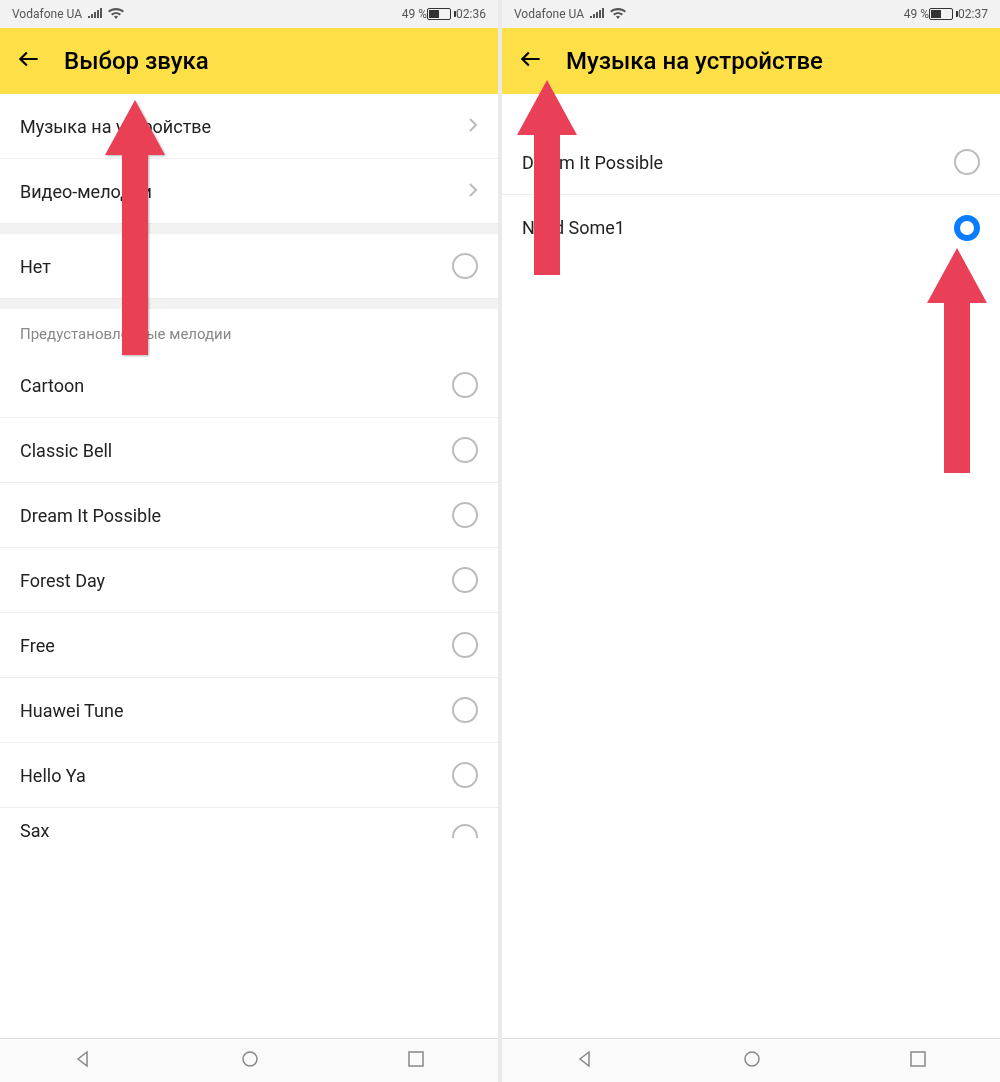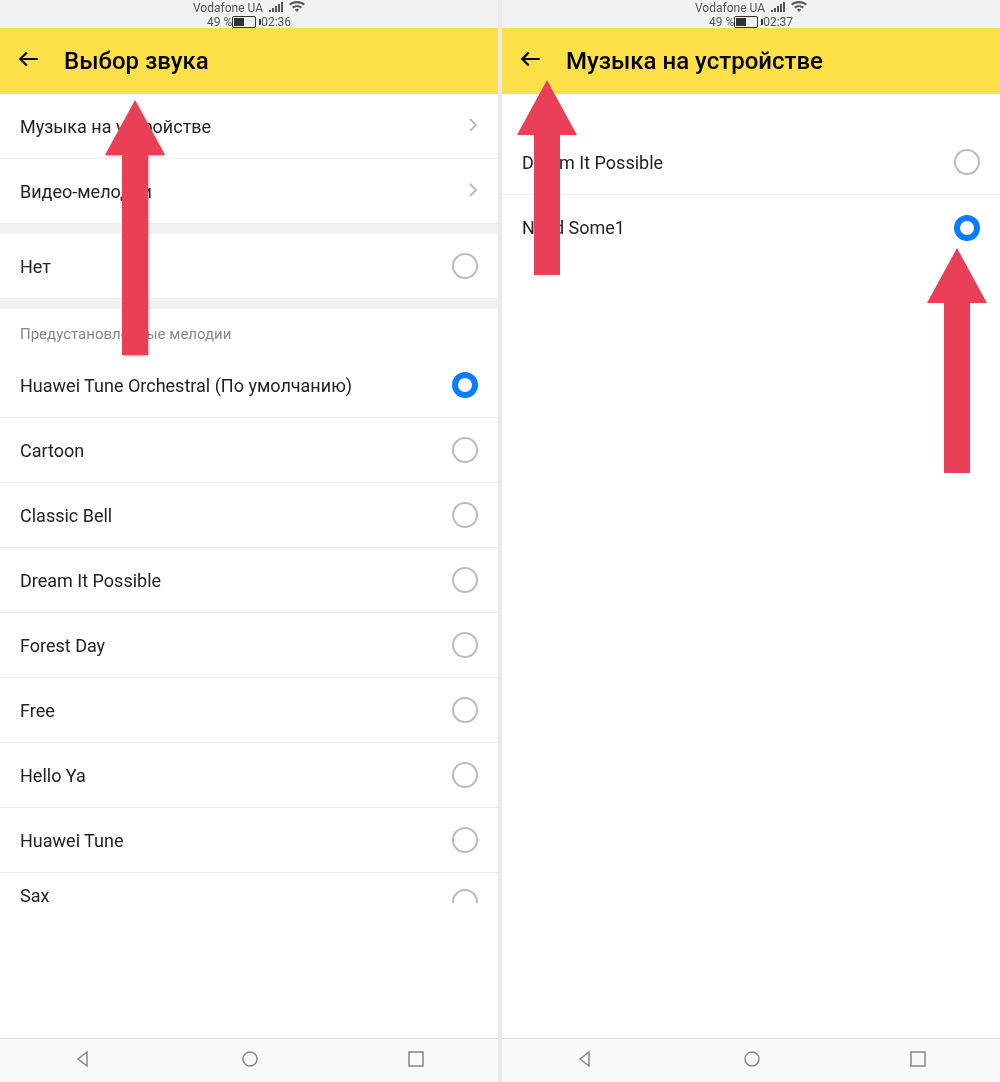--- a/index.html
+++ b/index.html
@@ -21,21 +21,20 @@
     }
     .status-bar {
       height: 28px;
       background: #f2f2f2;
       display: flex;
       align-items: center;
       justify-content: space-between;
       padding: 0 12px;
       font-size: 12px;
       color: #555;
-      flex-direction: column;
     }
     .status-left { display: flex; align-items: center; gap: 6px; }
     .status-right { display: flex; align-items: center; gap: 0; }
     .header {
       height: 66px;
       background: #fde047;
       display: flex;
       align-items: center;
       padding: 0 16px;
       gap: 22px;
@@ -185,49 +184,45 @@
     </div>
     <div class="section-break"></div>
     <div class="row">
       <span>Нет</span>
       <span class="radio"></span>
     </div>
     <div class="section-break"></div>
     <div class="section-label">Предустановленные мелодии</div>
 
     <div class="row">
-      <span>Huawei Tune Orchestral (По умолчанию)</span>
-      <span class="radio selected"></span>
-    </div>
-    <div class="row">
       <span>Cartoon</span>
       <span class="radio"></span>
     </div>
     <div class="row">
       <span>Classic Bell</span>
       <span class="radio"></span>
     </div>
     <div class="row">
       <span>Dream It Possible</span>
       <span class="radio"></span>
     </div>
     <div class="row">
       <span>Forest Day</span>
       <span class="radio"></span>
     </div>
     <div class="row">
       <span>Free</span>
       <span class="radio"></span>
     </div>
     <div class="row">
+      <span>Huawei Tune</span>
+      <span class="radio"></span>
+    </div>
+    <div class="row">
       <span>Hello Ya</span>
-      <span class="radio"></span>
-    </div>
-    <div class="row">
-      <span>Huawei Tune</span>
       <span class="radio"></span>
     </div>
     <div class="row" style="height:45px;border:none;align-items:center;">
       <span>Sax</span>
       <span class="radio-clip">
           <span class="radio"></span>
         </span>
     </div>
   </div>
 

